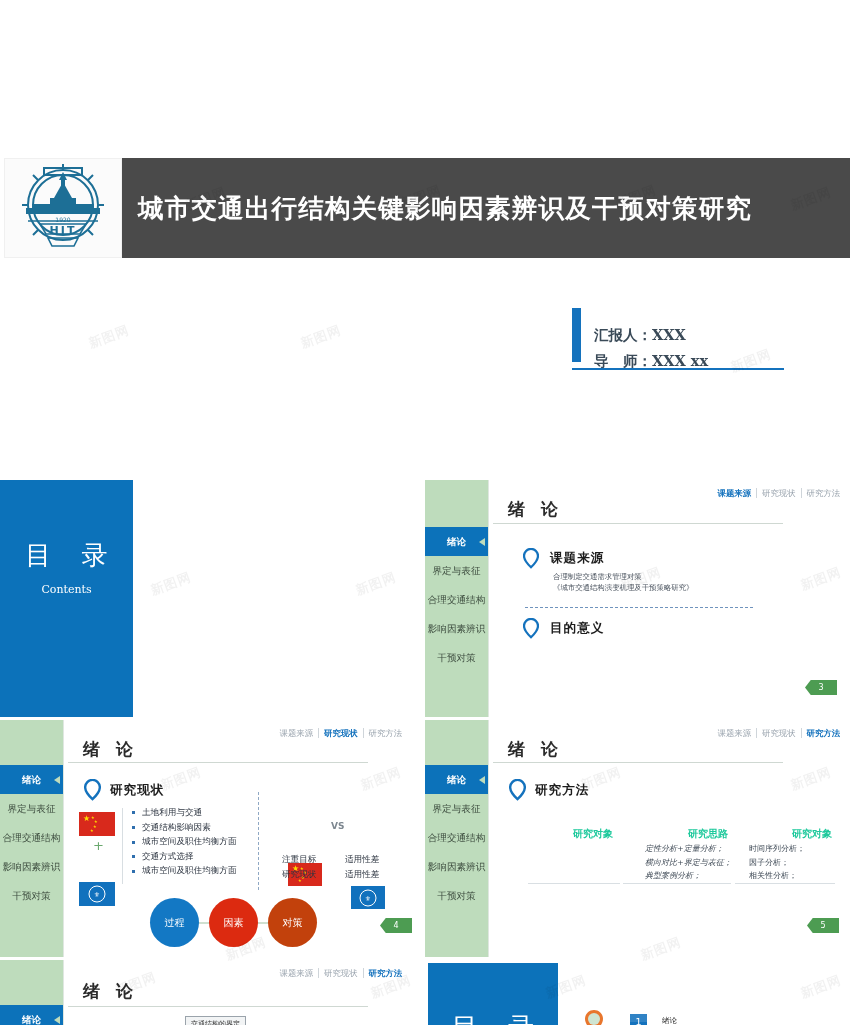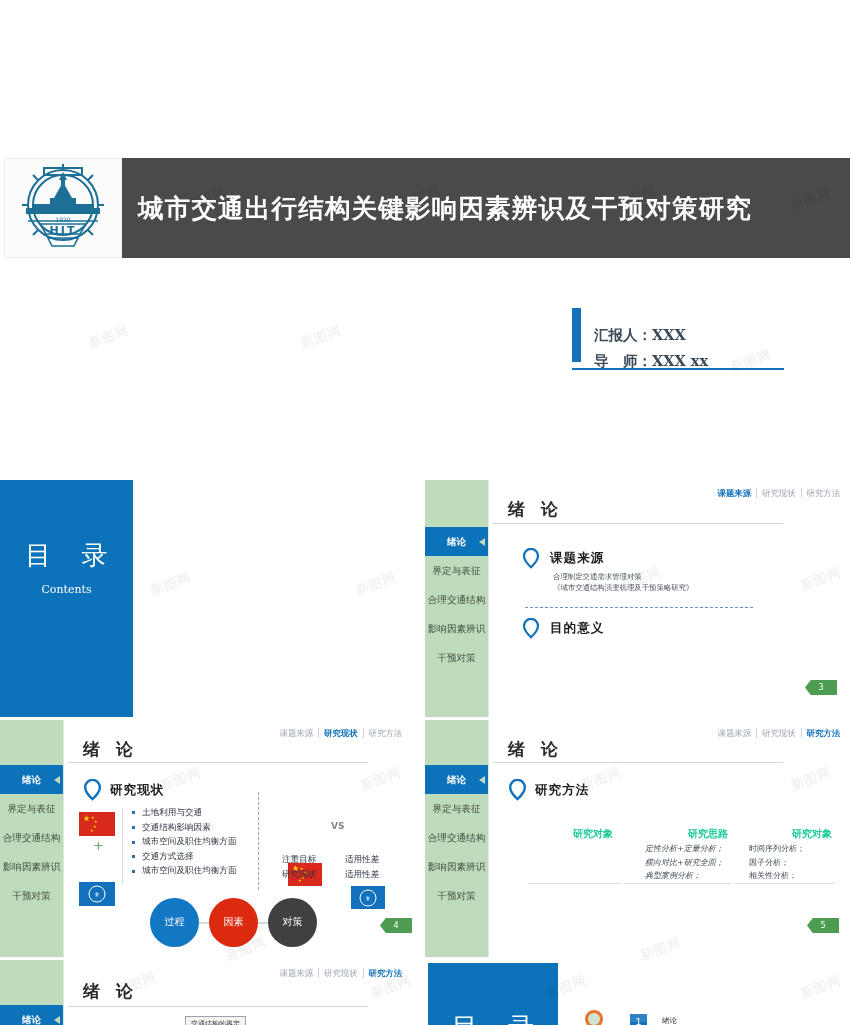--- a/index.html
+++ b/index.html
@@ -86,21 +86,21 @@
   
   .flag{position:absolute;width:36px;height:24px;}
   .flag-cn{background:#d8291c;position:relative;}
   .flag-cn .st{position:absolute;color:#ffde00;font-size:7px;line-height:7px;}
   .flag-un{background:#1171bd;position:relative;}
   .flag-un .un{position:absolute;left:50%;top:50%;transform:translate(-50%,-50%);
                width:15px;height:15px;border:1.4px solid #fff;border-radius:50%;
                color:#fff;font-size:7px;line-height:15px;text-align:center;}
 
   .circ{position:absolute;border-radius:50%;color:#fff;text-align:center;
-        font-family:Liberation Mono, monospace;}
+        font-family:Liberation Serif, serif;}
 
   .ul-list{position:absolute;}
   .ul-list li{list-style:none;font-size:8.6px;color:#2c3440;line-height:14.6px;
               position:relative;padding-left:10px;
               font-family:Liberation Mono, monospace;}
   .ul-list li:before{content:"";position:absolute;left:0;top:5.4px;width:3px;height:3px;
               background:#2f6fae;}
   .ul-list{margin:0;padding:0;}
 
   .colhead{position:absolute;font-size:10px;color:#1ec99c;font-weight:700;
@@ -294,21 +294,21 @@
       <div>研究现状</div>
     </div>
     <div class="cmpcell" style="left:345px;top:132px;">
       <div>适用性差</div>
       <div>适用性差</div>
     </div>
 
     <div style="position:absolute;left:183px;top:202px;width:130px;height:2px;background:#cfe0d0;"></div>
     <div class="circ" style="left:150px;top:178px;width:49px;height:49px;line-height:49px;background:#1378c4;font-size:10px;">过程</div>
     <div class="circ" style="left:209px;top:178px;width:49px;height:49px;line-height:49px;background:#dc2a10;font-size:10px;">因素</div>
-    <div class="circ" style="left:268px;top:178px;width:49px;height:49px;line-height:49px;background:#404040;font-size:10px;">对策</div>
+    <div class="circ" style="left:268px;top:178px;width:49px;height:49px;line-height:49px;background:#c2410c;font-size:10px;">对策</div>
 
     <div class="pagenum" style="left:380px;top:198px;">4</div>
   </div>
 
   <div class="slide" style="left:425px;top:720px;width:425px;height:237px;">
     <div class="s-green"></div>
     <div class="s-divider"></div>
     <div class="nav" style="top:45px;">
       <div class="nav-item active">绪论</div>
       <div class="nav-item">界定与表征</div>
@@ -328,21 +328,21 @@
       </svg>
     </div>
     <div class="sec-title" style="left:110px;top:62px;">研究方法</div>
 
     <div class="colhead" style="left:105px;top:107px;">研究对象</div>
     <div class="colrule" style="left:103px;top:163px;width:92px;"></div>
 
     <div class="colhead" style="left:220px;top:107px;">研究思路</div>
     <div class="coltext" style="left:220px;top:122px;font-style:italic;">
       <div>定性分析+定量分析；</div>
-      <div>横向对比+研究全面；</div>
+      <div>横向对比+界定与表征；</div>
       <div>典型案例分析；</div>
     </div>
     <div class="colrule" style="left:198px;top:163px;width:108px;"></div>
 
     <div class="colhead" style="left:324px;top:107px;">研究对象</div>
     <div class="coltext" style="left:324px;top:122px;">
       <div>时间序列分析；</div>
       <div>因子分析；</div>
       <div>相关性分析；</div>
     </div>

